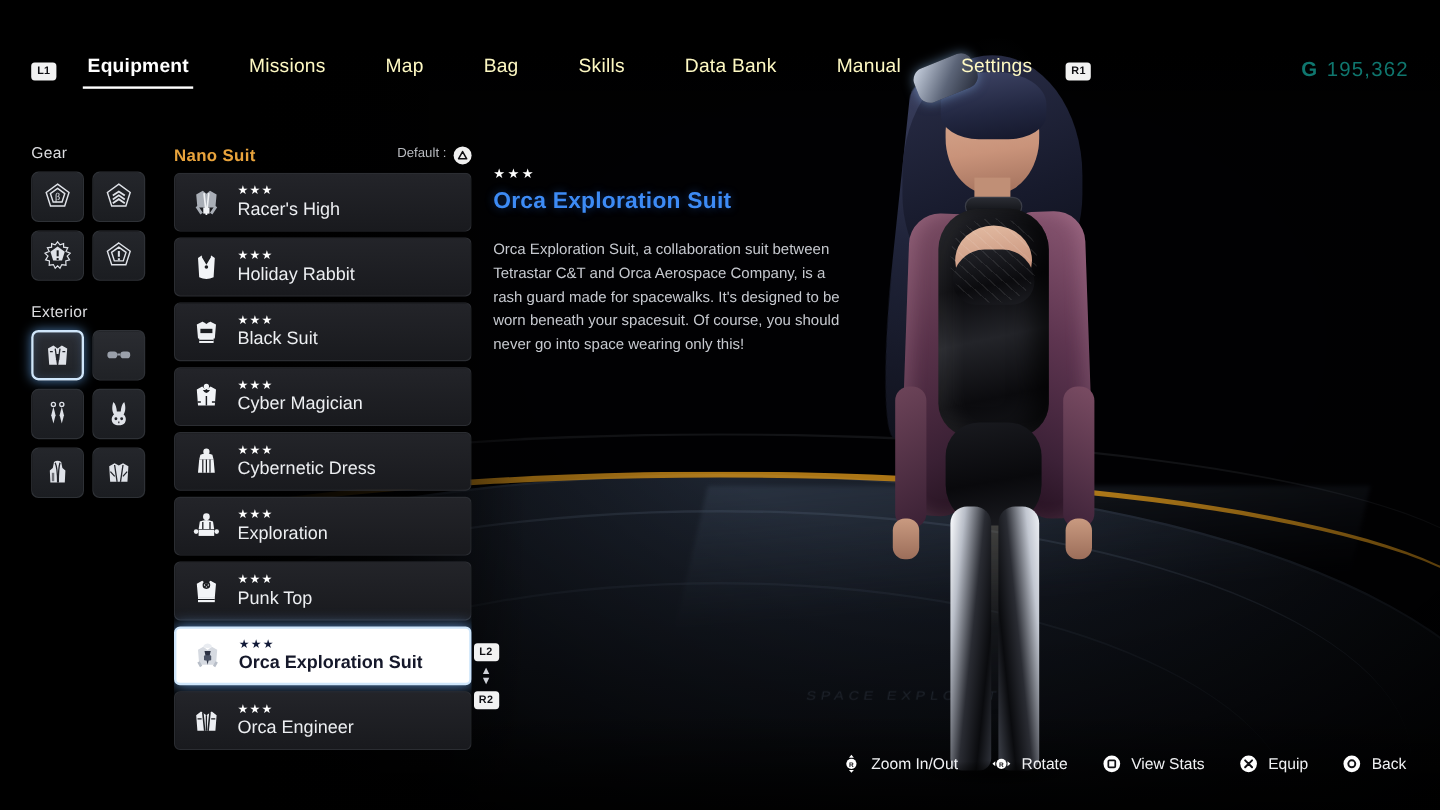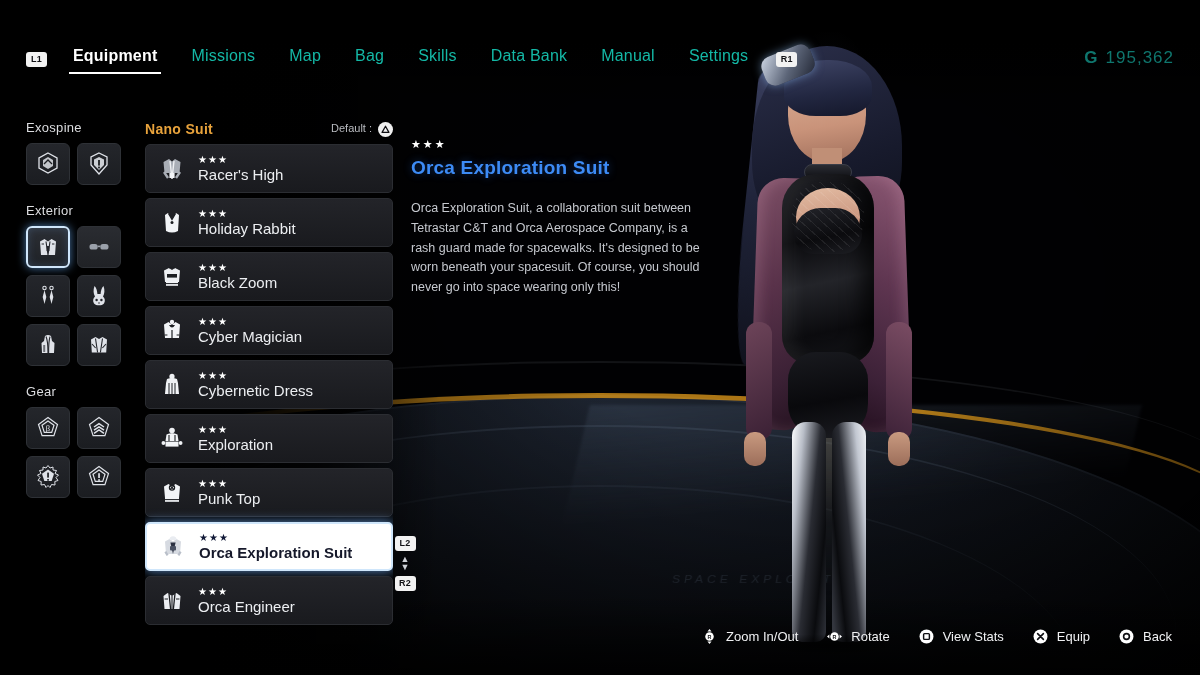--- a/index.html
+++ b/index.html
@@ -114,23 +114,23 @@
   
   #topnav { position:absolute; top:38px; left:0; width:1200px; height:42px; display:flex; align-items:center; z-index:20; }
   .pad-badge {
     display:inline-flex; align-items:center; justify-content:center;
     min-width:21px; height:15px; padding:0 4px;
     background:#f2f2f2; color:#101014;
     font-size:9px; font-weight:bold; letter-spacing:.3px;
     border-radius:3px; line-height:1;
   }
   #nav-l1 { margin-left:26px; }
-  .tabs { display:flex; align-items:flex-start; gap:26px; margin-left:22px; }
+  .tabs { display:flex; align-items:flex-start; gap:42px; margin-left:22px; }
   .tab {
-    font-size:16px; color:#14b8a6; letter-spacing:.2px;
+    font-size:16px; color:#fef9c3; letter-spacing:.2px;
     padding:2px 4px 9px; position:relative; cursor:pointer; white-space:nowrap;
   }
   .tab.active { color:#fff; font-weight:bold; }
   .tab.active:after {
     content:""; position:absolute; left:0; right:0; bottom:0; height:2px; background:#fff;
   }
   #nav-r1 { margin-left:24px; }
   #gold {
     position:absolute; right:26px; top:10px;
     font-size:17px; color:#0f766e; letter-spacing:1px; white-space:nowrap;
@@ -261,38 +261,58 @@
       <div class="tab">Settings</div>
     </div>
   <div id="nav-r1" class="pad-badge">R1</div>
   <div id="gold">
     <span class="g-sym">G</span><span>195,362</span>
   </div>
 </div>
 
 <div id="slots">
     <div class="slot-group">
-      <div class="slot-title">Exospine</div>
+      <div class="slot-title">Gear</div>
       <div class="slot-grid">
         <div class="slot">
           <span>
             <svg width="26" height="26" viewBox="0 0 26 26">
-              <path d="M13 2 L22 7 V17 L13 22 L4 17 V7 Z" fill="none" stroke="#dfe2e8" stroke-width="1.3"></path>
-              <path d="M13 6 L18 9 V15 L13 18 L8 15 V9 Z" fill="#dfe2e8" opacity=".85"></path>
-              <path d="M9 13 L13 9 L17 13" fill="none" stroke="#1b1d21" stroke-width="1.3"></path>
-            </svg>
-          </span>
-        </div>
-        <div class="slot">
-          <span>
-            <svg width="26" height="26" viewBox="0 0 26 26">
-              <path d="M13 2 L21 6 V14 L13 23 L5 14 V6 Z" fill="none" stroke="#dfe2e8" stroke-width="1.3"></path>
-              <path d="M13 6 L18 8.5 V14 L13 19 L8 14 V8.5 Z" fill="#dfe2e8" opacity=".9"></path>
-              <rect x="12.1" y="9" width="1.8" height="5.6" fill="#1b1d21"></rect>
-              <rect x="12.1" y="15.6" width="1.8" height="1.8" fill="#1b1d21"></rect>
+              <path d="M13 2.5 L22.5 9.4 L18.9 20.6 H7.1 L3.5 9.4 Z" fill="none" stroke="#dfe2e8" stroke-width="1.2"></path>
+              <path d="M13 6 L19 10.3 L16.7 17.4 H9.3 L7 10.3 Z" fill="none" stroke="#dfe2e8" stroke-width="1.2"></path>
+              <text x="13" y="15.6" font-size="8.5" font-family="Liberation Serif, serif" fill="#dfe2e8" text-anchor="middle">β</text>
+            </svg>
+          </span>
+        </div>
+        <div class="slot">
+          <span>
+            <svg width="26" height="26" viewBox="0 0 26 26">
+              <path d="M13 2.5 L22.5 9.4 L18.9 20.6 H7.1 L3.5 9.4 Z" fill="none" stroke="#dfe2e8" stroke-width="1.2"></path>
+              <path d="M8 12 L13 8.6 L18 12" fill="none" stroke="#dfe2e8" stroke-width="1.5"></path>
+              <path d="M8 15.2 L13 11.8 L18 15.2" fill="none" stroke="#dfe2e8" stroke-width="1.5"></path>
+              <path d="M8 18.4 L13 15 L18 18.4" fill="none" stroke="#dfe2e8" stroke-width="1.5"></path>
+            </svg>
+          </span>
+        </div>
+        <div class="slot">
+          <span>
+            <svg width="26" height="26" viewBox="0 0 26 26">
+              <path d="M13 1.5 L15 4 L18 3 L18 6 L21.5 6.5 L20 9.5 L23.5 11 L21 13.5 L23 16.5 L19.8 17.5 L20 21 L16.5 20.5 L15 23.5 L13 21.5 L11 23.5 L9.5 20.5 L6 21 L6.2 17.5 L3 16.5 L5 13.5 L2.5 11 L6 9.5 L4.5 6.5 L8 6 L8 3 L11 4 Z" fill="none" stroke="#dfe2e8" stroke-width="1"></path>
+              <path d="M13 5.5 L19 9.8 L16.7 17 H9.3 L7 9.8 Z" fill="#dfe2e8"></path>
+              <rect x="12.2" y="8.6" width="1.7" height="5" fill="#1b1d21"></rect>
+              <rect x="12.2" y="15" width="1.7" height="1.7" fill="#1b1d21"></rect>
+            </svg>
+          </span>
+        </div>
+        <div class="slot">
+          <span>
+            <svg width="26" height="26" viewBox="0 0 26 26">
+              <path d="M13 2.5 L22.5 9.4 L18.9 20.6 H7.1 L3.5 9.4 Z" fill="none" stroke="#dfe2e8" stroke-width="1.2"></path>
+              <path d="M13 6 L19 10.3 L16.7 17.4 H9.3 L7 10.3 Z" fill="none" stroke="#dfe2e8" stroke-width="1.2"></path>
+              <rect x="12.2" y="9.2" width="1.7" height="4.8" fill="#dfe2e8"></rect>
+              <rect x="12.2" y="15.2" width="1.7" height="1.7" fill="#dfe2e8"></rect>
             </svg>
           </span>
         </div>
       </div>
     </div>
     <div class="slot-group">
       <div class="slot-title">Exterior</div>
       <div class="slot-grid">
         <div class="slot selected">
           <span>
@@ -342,64 +362,20 @@
               <rect x="8.2" y="13" width="2" height="7" fill="#23252b" opacity=".6"></rect>
             </svg>
           </span>
         </div>
         <div class="slot">
           <span>
             <svg width="26" height="26" viewBox="0 0 26 26">
               <path d="M9.5 5 L13 7 L16.5 5 L21 7.5 L20.2 20.5 H5.8 L5 7.5 Z" fill="#dfe2e8"></path>
               <path d="M9.5 6.5 L11.6 20.5 M16.5 6.5 L14.4 20.5" fill="none" stroke="#23252b" stroke-width="1.1"></path>
               <path d="M6 12 L9.6 16 M20 12 L16.4 16" stroke="#23252b" stroke-width="1.1"></path>
-            </svg>
-          </span>
-        </div>
-      </div>
-    </div>
-    <div class="slot-group">
-      <div class="slot-title">Gear</div>
-      <div class="slot-grid">
-        <div class="slot">
-          <span>
-            <svg width="26" height="26" viewBox="0 0 26 26">
-              <path d="M13 2.5 L22.5 9.4 L18.9 20.6 H7.1 L3.5 9.4 Z" fill="none" stroke="#dfe2e8" stroke-width="1.2"></path>
-              <path d="M13 6 L19 10.3 L16.7 17.4 H9.3 L7 10.3 Z" fill="none" stroke="#dfe2e8" stroke-width="1.2"></path>
-              <text x="13" y="15.6" font-size="8.5" font-family="Liberation Serif, serif" fill="#dfe2e8" text-anchor="middle">β</text>
-            </svg>
-          </span>
-        </div>
-        <div class="slot">
-          <span>
-            <svg width="26" height="26" viewBox="0 0 26 26">
-              <path d="M13 2.5 L22.5 9.4 L18.9 20.6 H7.1 L3.5 9.4 Z" fill="none" stroke="#dfe2e8" stroke-width="1.2"></path>
-              <path d="M8 12 L13 8.6 L18 12" fill="none" stroke="#dfe2e8" stroke-width="1.5"></path>
-              <path d="M8 15.2 L13 11.8 L18 15.2" fill="none" stroke="#dfe2e8" stroke-width="1.5"></path>
-              <path d="M8 18.4 L13 15 L18 18.4" fill="none" stroke="#dfe2e8" stroke-width="1.5"></path>
-            </svg>
-          </span>
-        </div>
-        <div class="slot">
-          <span>
-            <svg width="26" height="26" viewBox="0 0 26 26">
-              <path d="M13 1.5 L15 4 L18 3 L18 6 L21.5 6.5 L20 9.5 L23.5 11 L21 13.5 L23 16.5 L19.8 17.5 L20 21 L16.5 20.5 L15 23.5 L13 21.5 L11 23.5 L9.5 20.5 L6 21 L6.2 17.5 L3 16.5 L5 13.5 L2.5 11 L6 9.5 L4.5 6.5 L8 6 L8 3 L11 4 Z" fill="none" stroke="#dfe2e8" stroke-width="1"></path>
-              <path d="M13 5.5 L19 9.8 L16.7 17 H9.3 L7 9.8 Z" fill="#dfe2e8"></path>
-              <rect x="12.2" y="8.6" width="1.7" height="5" fill="#1b1d21"></rect>
-              <rect x="12.2" y="15" width="1.7" height="1.7" fill="#1b1d21"></rect>
-            </svg>
-          </span>
-        </div>
-        <div class="slot">
-          <span>
-            <svg width="26" height="26" viewBox="0 0 26 26">
-              <path d="M13 2.5 L22.5 9.4 L18.9 20.6 H7.1 L3.5 9.4 Z" fill="none" stroke="#dfe2e8" stroke-width="1.2"></path>
-              <path d="M13 6 L19 10.3 L16.7 17.4 H9.3 L7 10.3 Z" fill="none" stroke="#dfe2e8" stroke-width="1.2"></path>
-              <rect x="12.2" y="9.2" width="1.7" height="4.8" fill="#dfe2e8"></rect>
-              <rect x="12.2" y="15.2" width="1.7" height="1.7" fill="#dfe2e8"></rect>
             </svg>
           </span>
         </div>
       </div>
     </div>
   </div>
 
 <div id="list-panel">
   <div class="list-head">
     <div class="list-title">Nano Suit</div>
@@ -445,21 +421,21 @@
           <svg width="28" height="28" viewBox="0 0 28 28">
             <path d="M11 5 L14 7 L17 5 L22 7.5 L21 19 H7 L6 7.5 Z" fill="#eef0f3"></path>
             <path d="M11 5 Q14 3.4 17 5" fill="none" stroke="#1c1e22" stroke-width="1.3"></path>
             <rect x="9" y="11" width="10" height="3.6" fill="#1c1e22"></rect>
             <rect x="8" y="18.4" width="12" height="4.4" fill="#f2f4f7"></rect>
             <path d="M8 20.6 H20" stroke="#1c1e22" stroke-width="1"></path>
           </svg>
         </span>
         <span class="item-txt">
           <span class="stars">★★★</span>
-          <span class="item-name">Black Zoom</span>
+          <span class="item-name">Black Suit</span>
         </span>
       </div>
       <div class="item">
         <span class="item-thumb">
           <svg width="28" height="28" viewBox="0 0 28 28">
             <path d="M10.5 5 L14 8 L17.5 5 L22 7.5 L21 21 H7 L6 7.5 Z" fill="#f2f4f7"></path>
             <circle cx="14" cy="5" r="2.2" fill="#f2f4f7"></circle>
             <path d="M11 8 Q14 13 17 8" fill="#1c1e22"></path>
             <path d="M14 13 V21" stroke="#1c1e22" stroke-width="1.2"></path>
             <path d="M6.6 18 H9.4 M18.6 18 H21.4" stroke="#1c1e22" stroke-width="1.1"></path>

